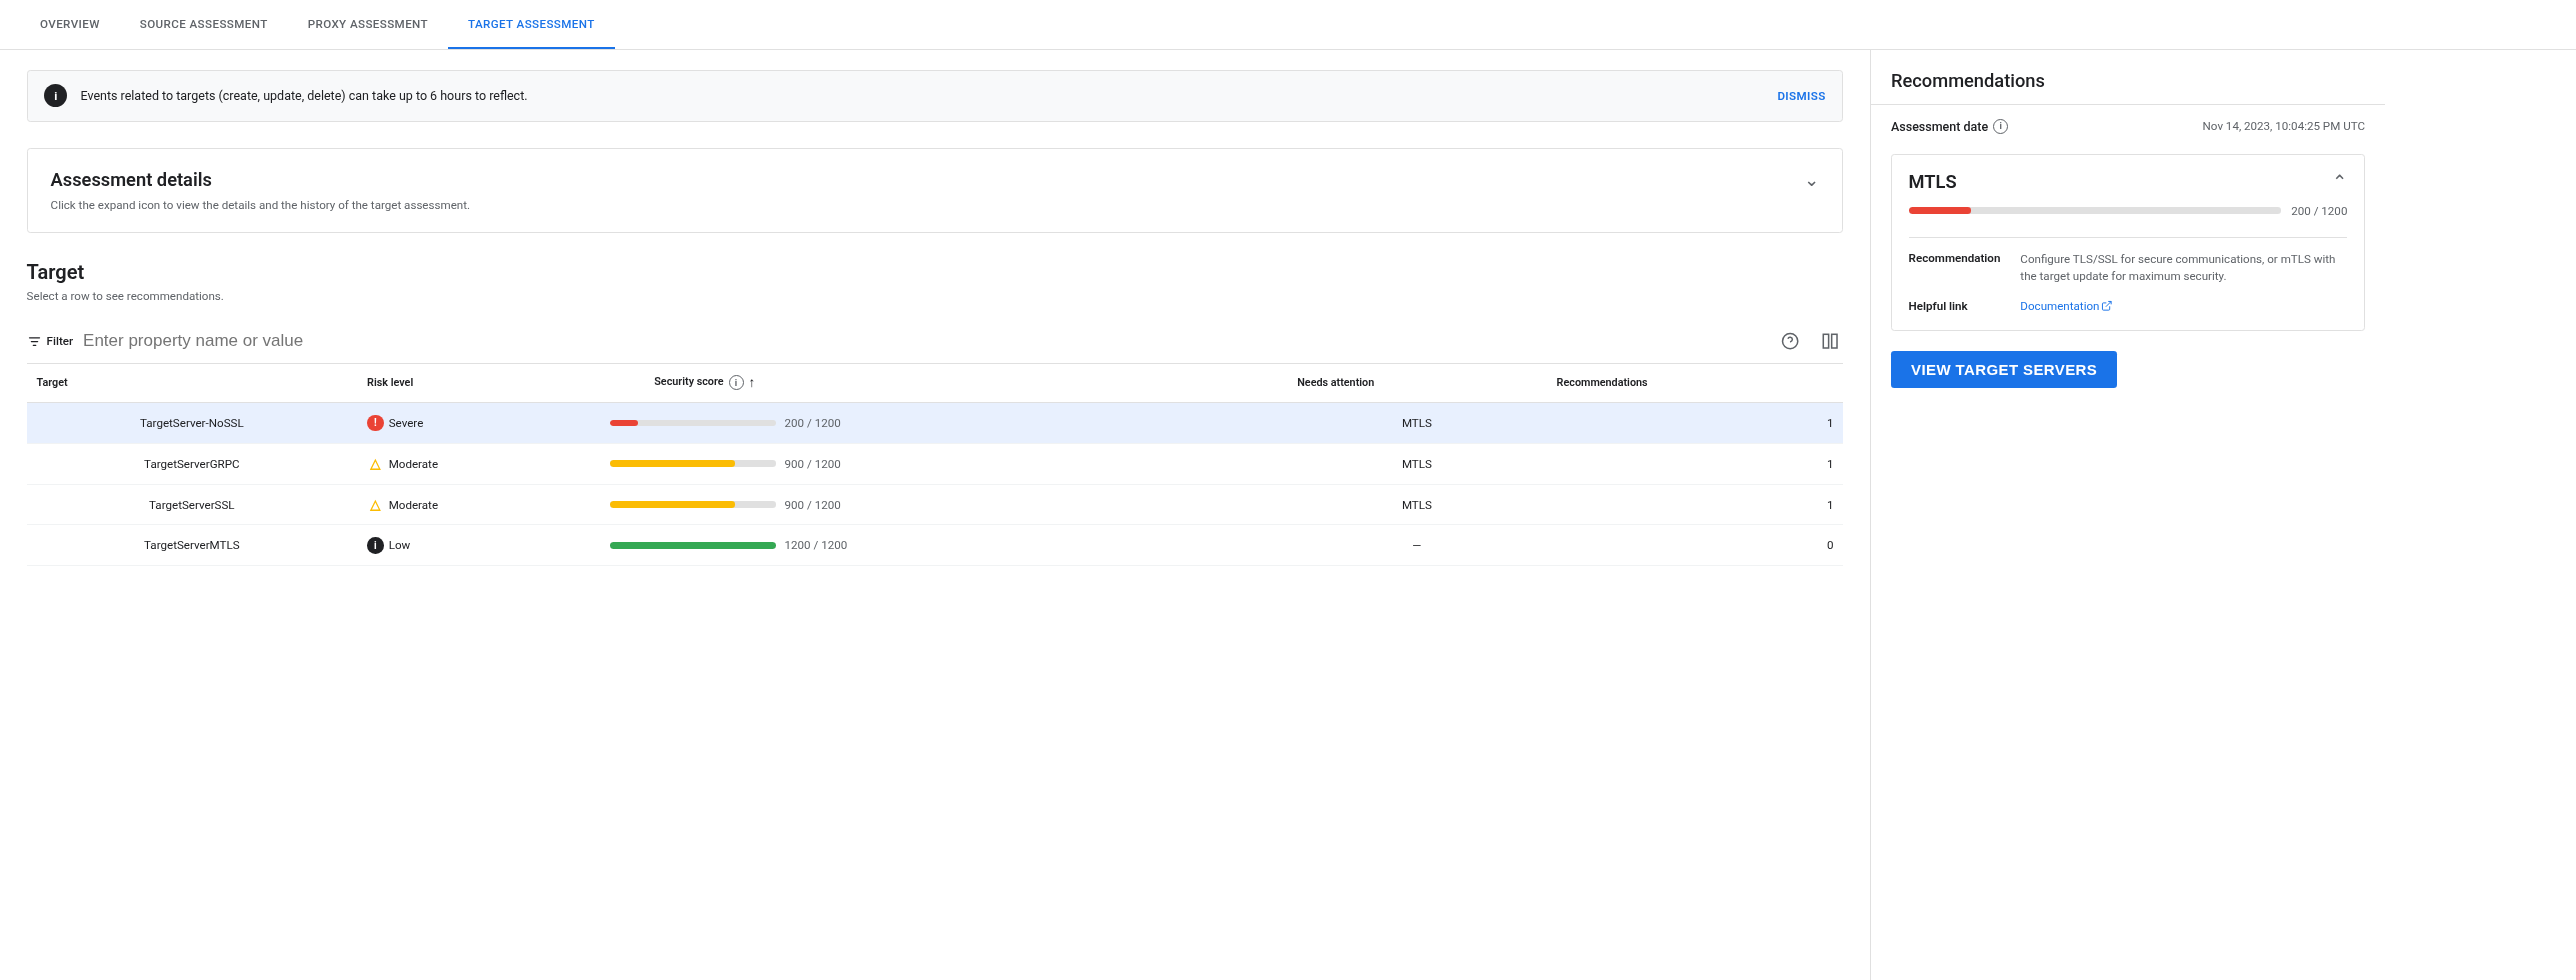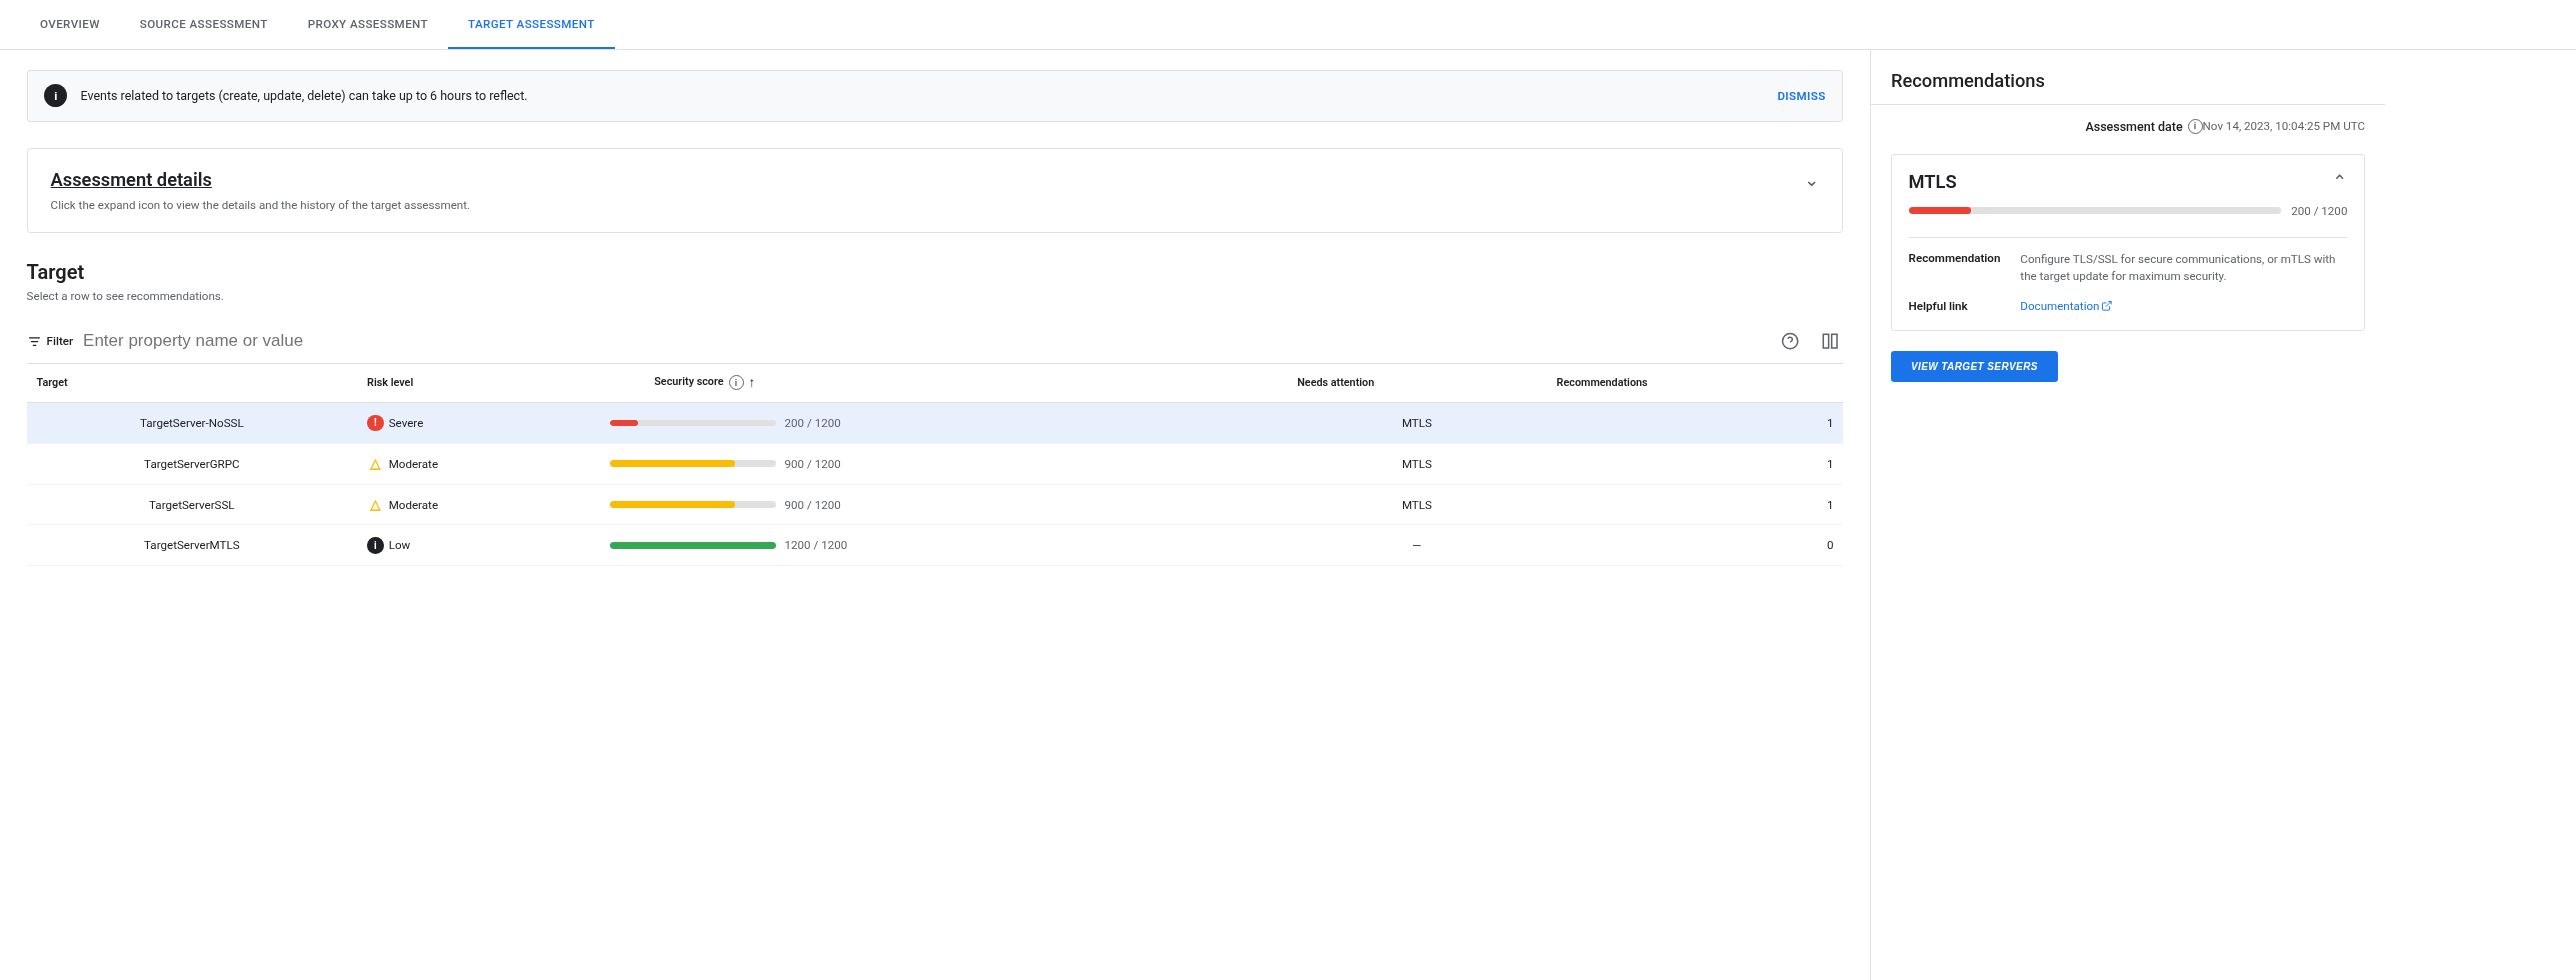--- a/index.html
+++ b/index.html
@@ -107,21 +107,20 @@
     }
     .section-header {
       display: flex;
       align-items: center;
       justify-content: space-between;
     }
     .section-title {
       font-size: 18.3px;
       font-weight: 600;
       color: #202124;
-      text-decoration: underline;
     }
     .chevron-icon {
       font-size: 18.3px;
       color: #5f6368;
       cursor: pointer;
     }
     .section-subtitle {
       margin-top: 8.3px;
       font-size: 11.6px;
       color: #5f6368;
@@ -254,22 +253,23 @@
       color: #202124;
     }
     .sidebar-divider {
       border: none;
       border-top: 0.8px solid #e0e0e0;
       margin: 0 -20px 13.3px -20px;
     }
     .assessment-date-row {
       display: flex;
       align-items: center;
-      justify-content: flex-end;
+      justify-content: space-between;
       margin-bottom: 20px;
+      gap: 17px;
     }
     .assessment-date-label {
       display: flex;
       align-items: center;
       gap: 5px;
       font-size: 12.5px;
       font-weight: 500;
     }
     .assessment-date-value {
       font-size: 11.6px;
@@ -346,26 +346,25 @@
       gap: 2px;
     }
 
     
     .btn-primary {
       background: #1a73e8;
       color: #fff;
       border: none;
       border-radius: 3.3px;
       padding: 10px 20px;
-      font-size: 10px;
+      font-size: 15px;
       font-weight: 600;
       cursor: pointer;
       letter-spacing: 0.4px;
       text-transform: uppercase;
-      font-style: italic;
     }
 
     .info-circle {
       width: 15px;
       height: 15px;
       border-radius: 50%;
       border: 1.7px solid #5f6368;
       display: inline-flex;
       align-items: center;
       justify-content: center;

